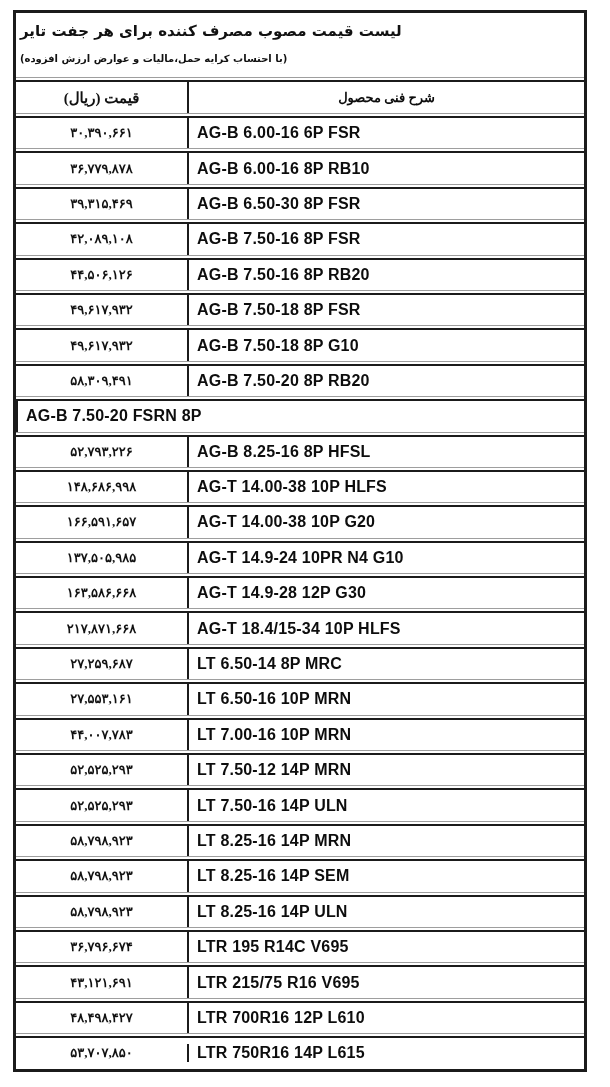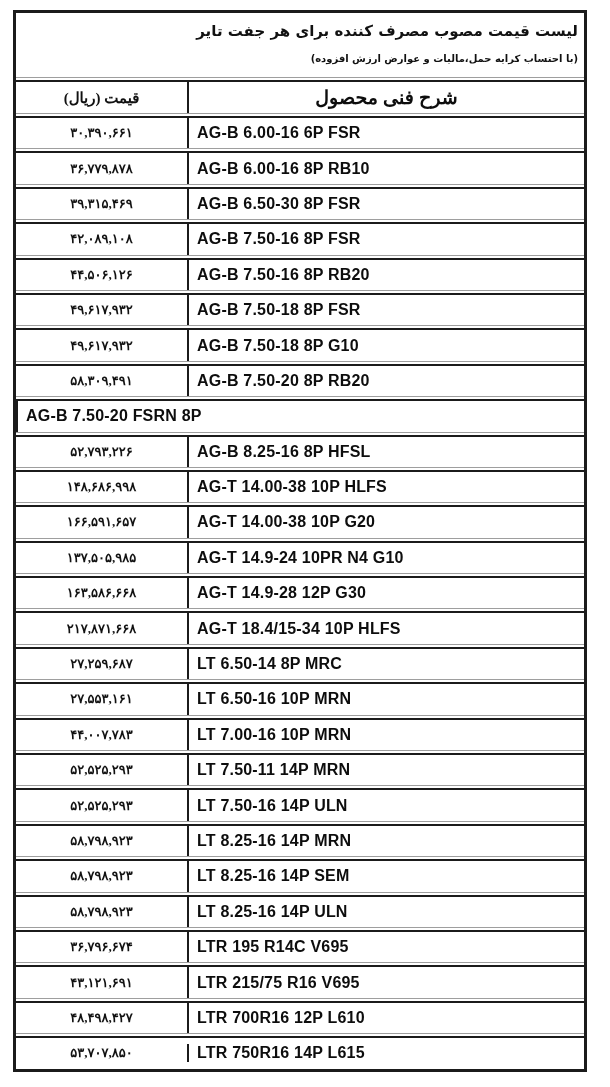--- a/index.html
+++ b/index.html
@@ -19,22 +19,22 @@
     left: 13px;
     top: 10px;
     width: 574px;
     border: 3px solid #1b1b1b;
     background: #ffffff;
     box-sizing: border-box;
   }
   
   .title-block {
     direction: rtl;
-    text-align: right;
-    padding: 5px 6px 7px 22px;
+    text-align: left;
+    padding: 5px 6px 7px 4px;
     border-bottom: 1px solid #9e9e9e;
     margin-bottom: 2px;
   }
   .title-line1 {
     font-weight: bold;
     font-size: 15px;
     line-height: 22px;
     margin-top: 2px;
   }
   .title-line2 {
@@ -87,22 +87,22 @@
     height: 31px;
   }
   .header-row .cell-price {
     direction: rtl;
     font-size: 15px;
     letter-spacing: 0;
   }
   .header-row .cell-product {
     justify-content: center;
     direction: rtl;
-    font-family: Liberation Sans, sans-serif;
-    font-size: 19px;
+    font-family: Liberation Serif, serif;
+    font-size: 13px;
   }
   
   .data-row {
     height: 30.4px;
   }
 </style>
 </head>
 <body>
 
 <div class="doc-table">
@@ -202,21 +202,21 @@
     <div class="cell-product">LT 6.50-16 10P MRN</div>
   </div>
 
   <div class="hrow data-row">
     <div class="cell-price">۴۴,۰۰۷,۷۸۳</div>
     <div class="cell-product">LT 7.00-16 10P MRN</div>
   </div>
 
   <div class="hrow data-row">
     <div class="cell-price">۵۲,۵۲۵,۲۹۳</div>
-    <div class="cell-product">LT 7.50-11 14P MRN</div>
+    <div class="cell-product">LT 7.50-12 14P MRN</div>
   </div>
 
   <div class="hrow data-row">
     <div class="cell-price">۵۲,۵۲۵,۲۹۳</div>
     <div class="cell-product">LT 7.50-16 14P ULN</div>
   </div>
 
   <div class="hrow data-row">
     <div class="cell-price">۵۸,۷۹۸,۹۲۳</div>
     <div class="cell-product">LT 8.25-16 14P MRN</div>

